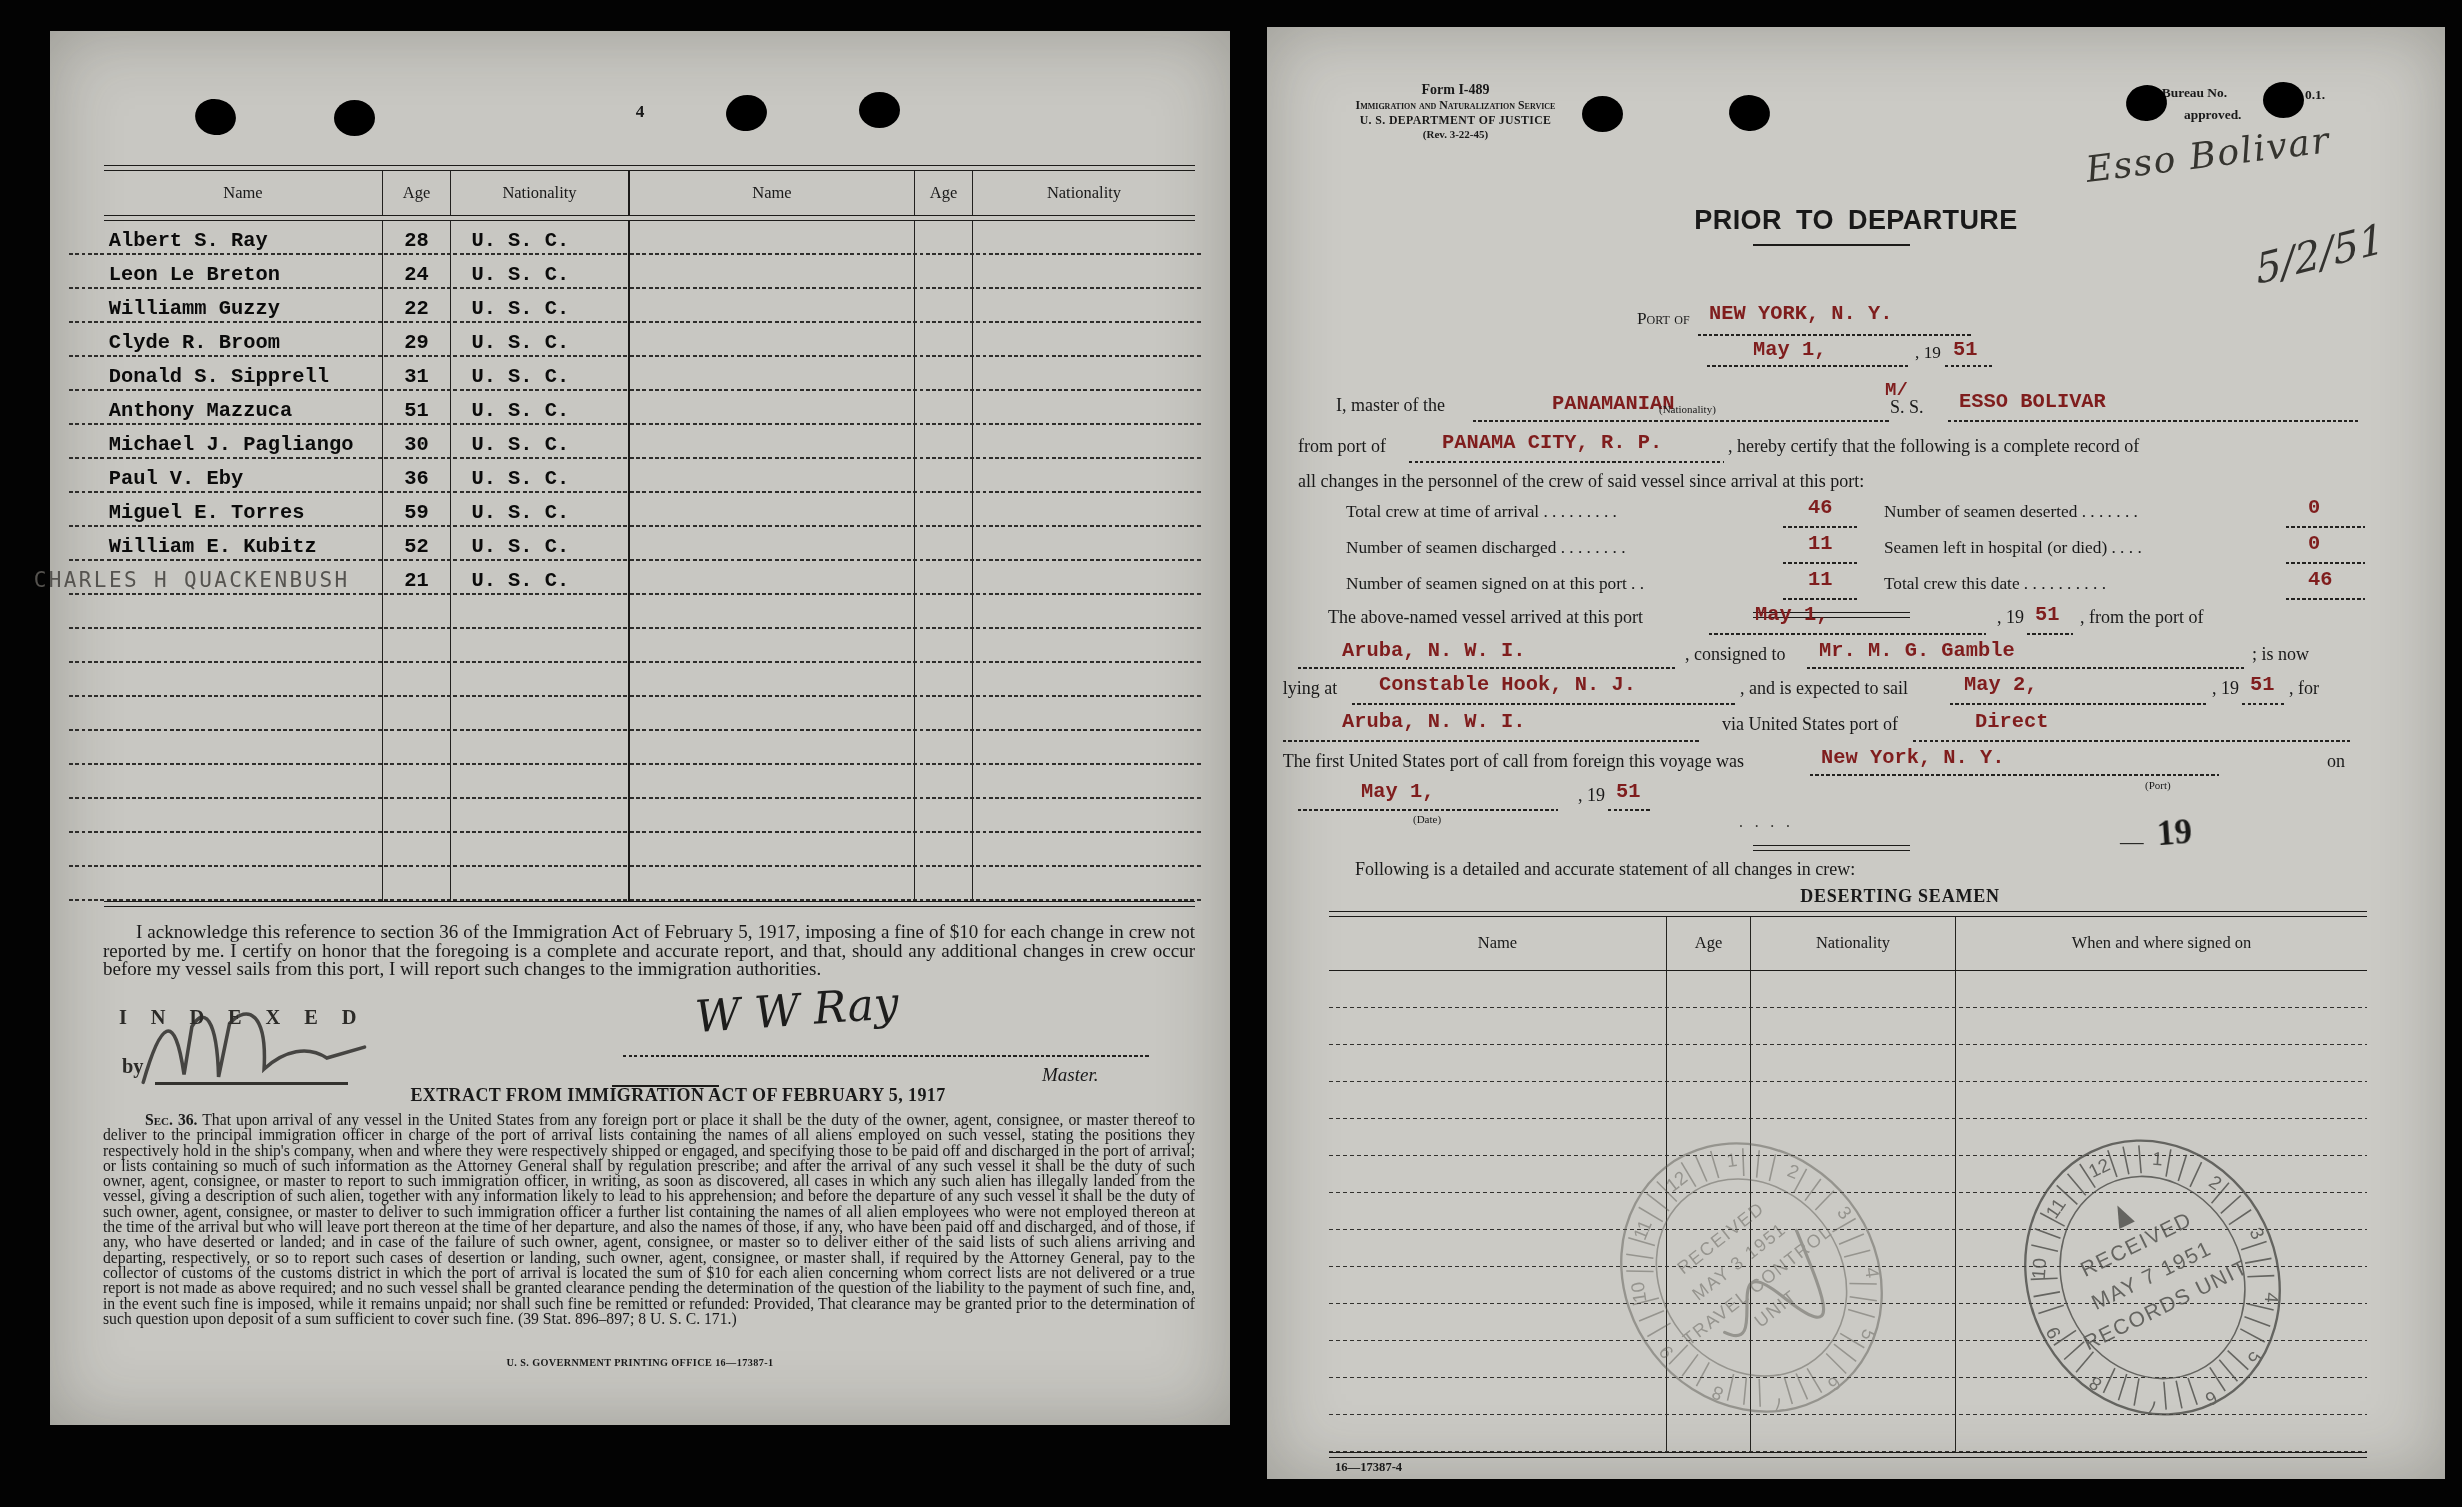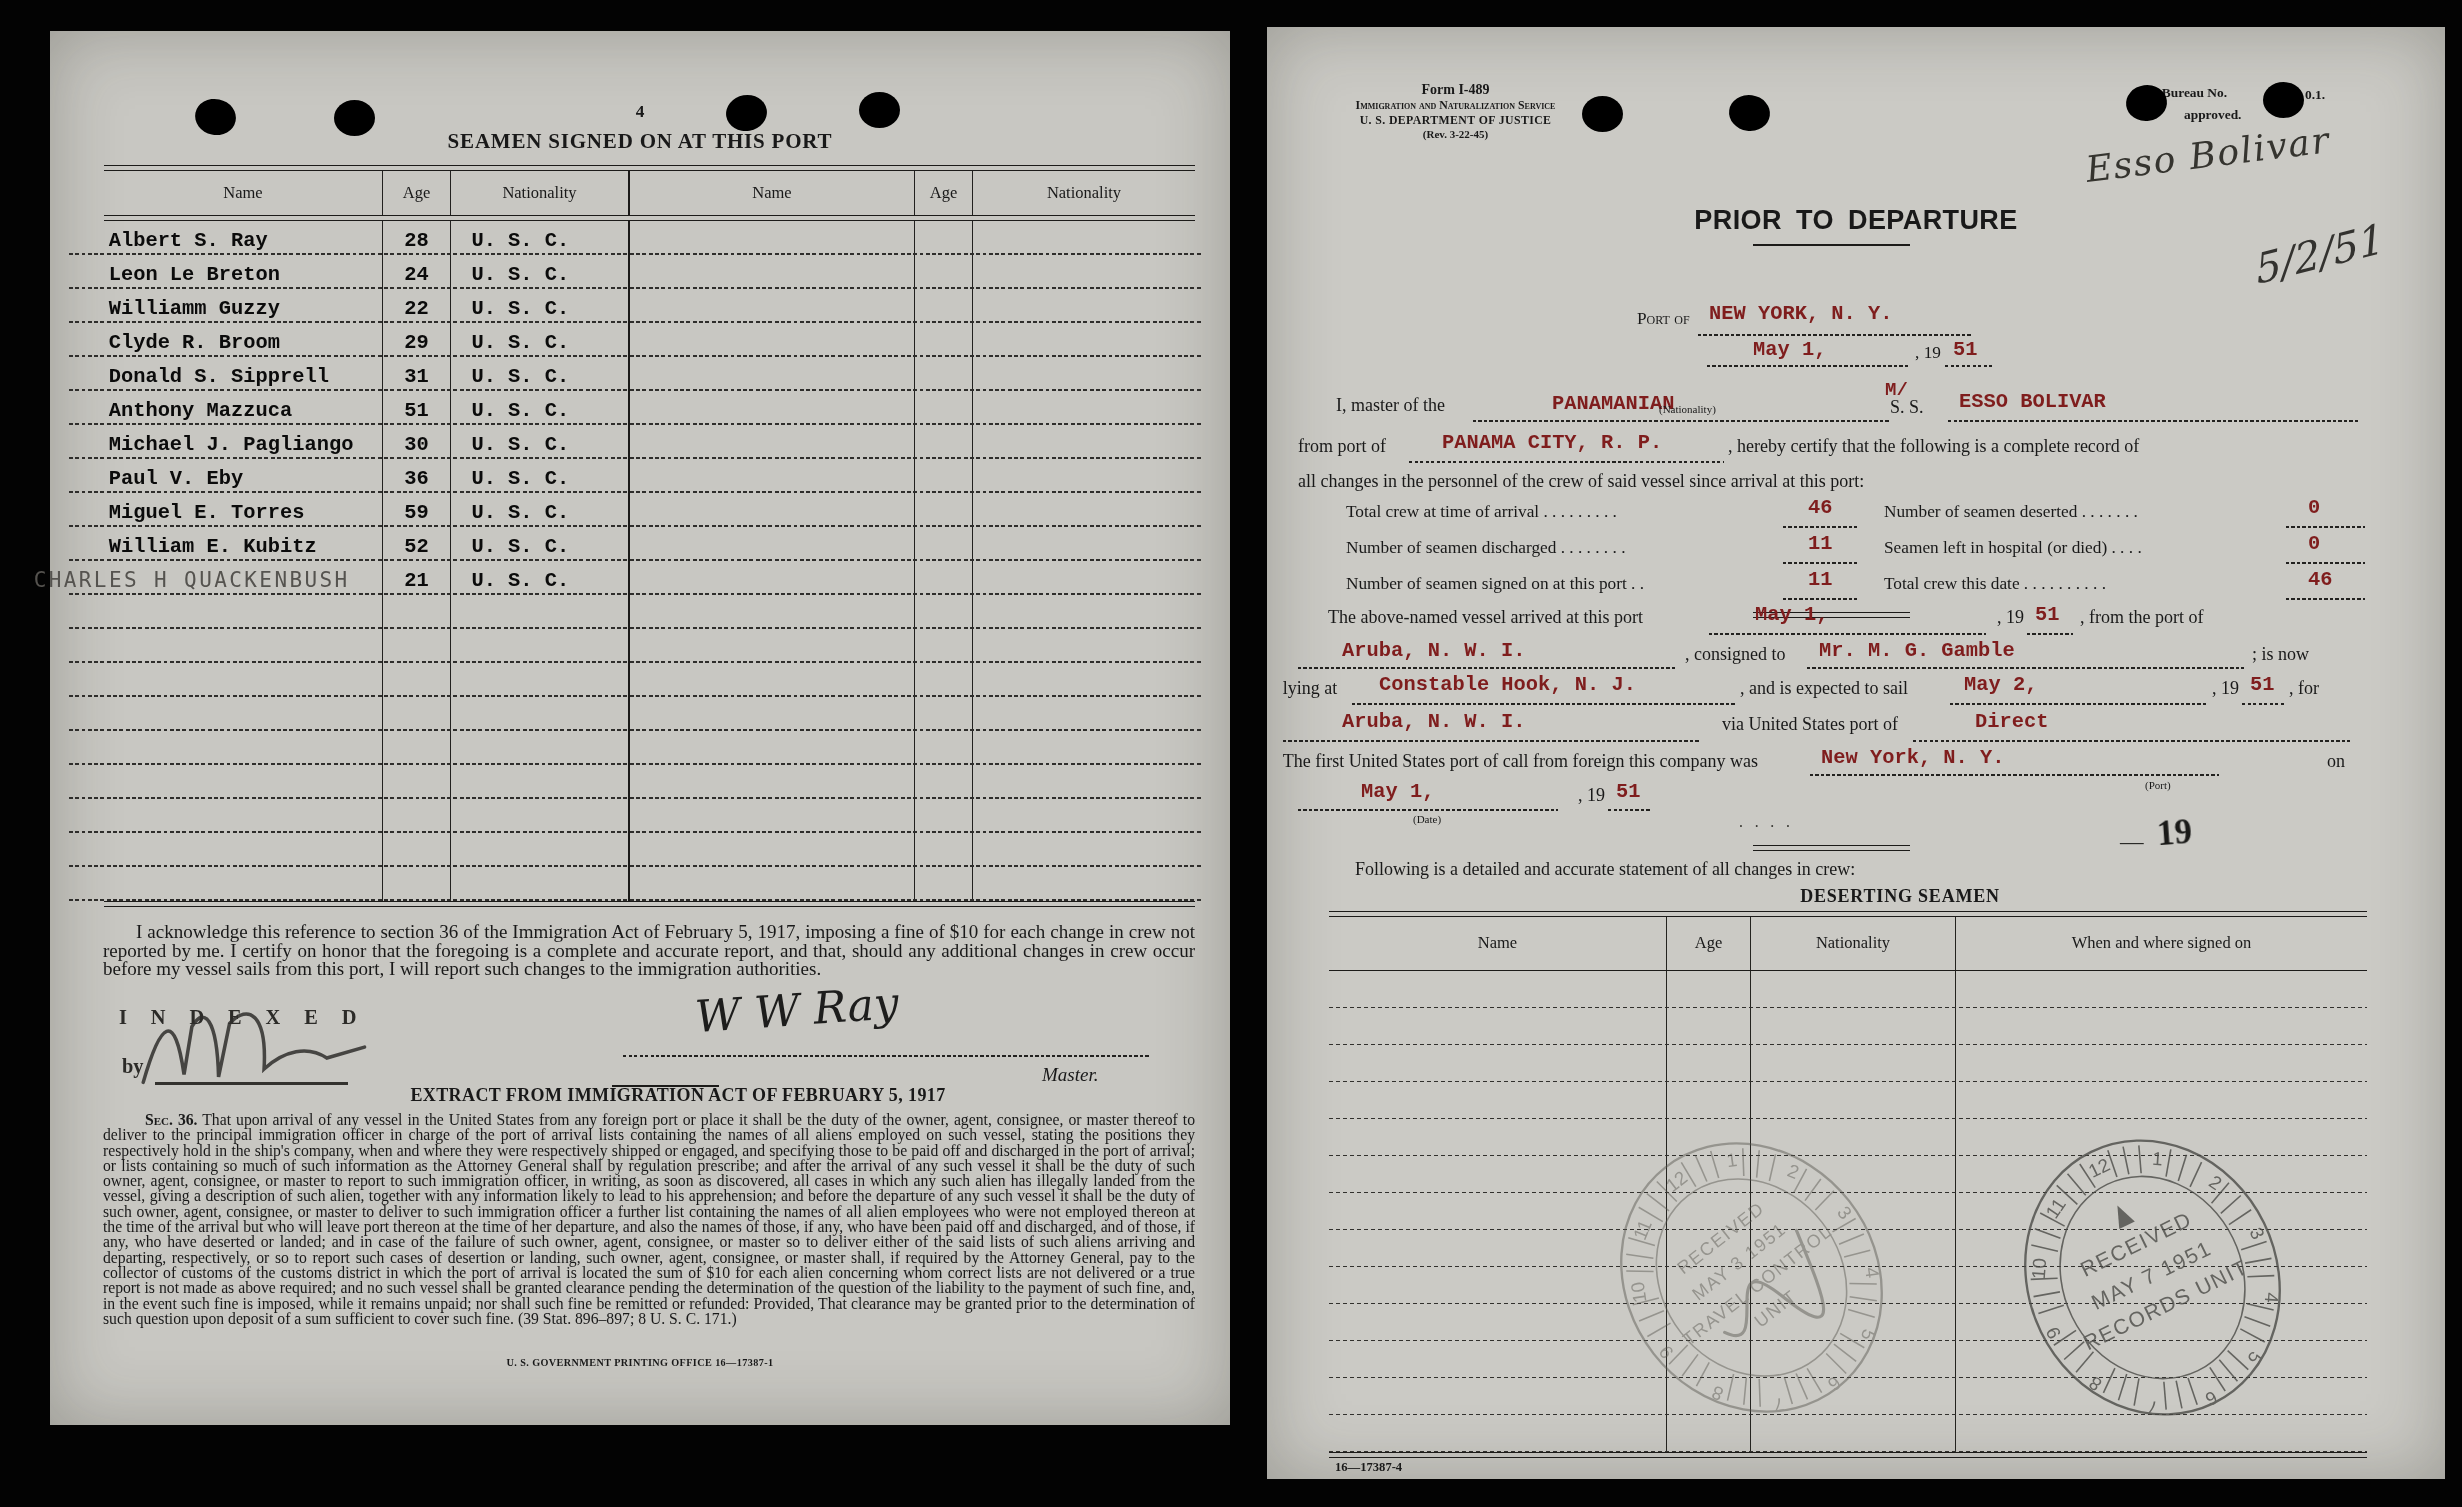--- a/index.html
+++ b/index.html
@@ -57,21 +57,20 @@
 
 <div id="canvas">
 
   <div class="page" id="pageL">
     <div class="hole" style="left:145px;top:68px;transform:rotate(12deg)"></div>
     <div class="hole" style="left:284px;top:69px"></div>
     <div class="hole" style="left:676px;top:64px;transform:rotate(-10deg)"></div>
     <div class="hole" style="left:809px;top:61px"></div>
 
     <div class="headline serif" style="top:71px;font-size:17.3px;">4</div>
-    <div class="headline serif" style="top:98px;font-size:21px;letter-spacing:0.8px;">SEAMEN SIGNED ON AT THIS PORT</div>
 
     <div id="left-table">
       <div class="dbl"></div>
       <div class="lgrid lhead">
         <div class="lc c0">Name</div>
         <div class="lc c1">Age</div>
         <div class="lc c2 mid">Nationality</div>
         <div class="lc c3">Name</div>
         <div class="lc c4">Age</div>
         <div class="lc c5">Nationality</div>
@@ -609,21 +608,21 @@
     <div class="abs typed" style="left:983px;top:646px;font-size:20.4px;">51</div>
     <div class="dot" style="left:975px;top:676px;width:44px;"></div>
     <div class="abs serif" style="left:1022px;top:651px;font-size:18px;">, for</div>
 
     <div class="abs typed" style="left:75px;top:683px;font-size:20.4px;">Aruba, N. W. I.</div>
     <div class="dot" style="left:15.7px;top:713px;width:417px;"></div>
     <div class="abs serif" style="left:455px;top:687px;font-size:18px;">via United States port of</div>
     <div class="abs typed" style="left:708px;top:683px;font-size:20.4px;">Direct</div>
     <div class="dot" style="left:646px;top:713px;width:437px;"></div>
 
-    <div class="abs serif" style="left:15.7px;top:724px;font-size:18px;">The first United States port of call from foreign this company was</div>
+    <div class="abs serif" style="left:15.7px;top:724px;font-size:18px;">The first United States port of call from foreign this voyage was</div>
     <div class="abs typed" style="left:554px;top:719px;font-size:20.4px;">New York, N. Y.</div>
     <div class="dot" style="left:543px;top:747px;width:409px;"></div>
     <div class="abs serif cap" style="left:878px;top:752px;">(Port)</div>
     <div class="abs serif" style="left:1060px;top:724px;font-size:18px;">on</div>
 
     <div class="abs typed" style="left:94px;top:753px;font-size:20.4px;">May 1,</div>
     <div class="dot" style="left:31px;top:782px;width:260px;"></div>
     <div class="abs serif cap" style="left:146px;top:786px;">(Date)</div>
     <div class="abs serif" style="left:311px;top:758px;font-size:18px;">, 19</div>
     <div class="abs typed" style="left:349px;top:753px;font-size:20.4px;">51</div>

